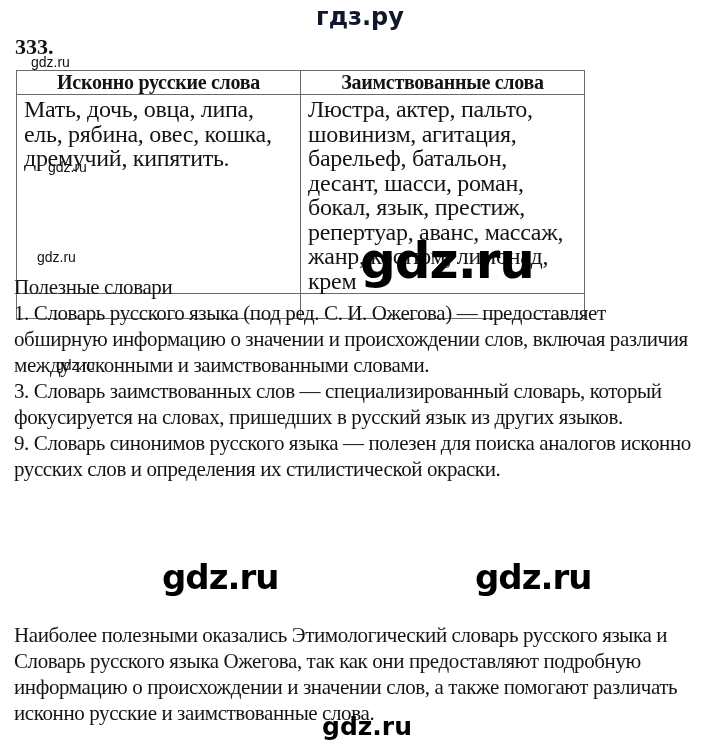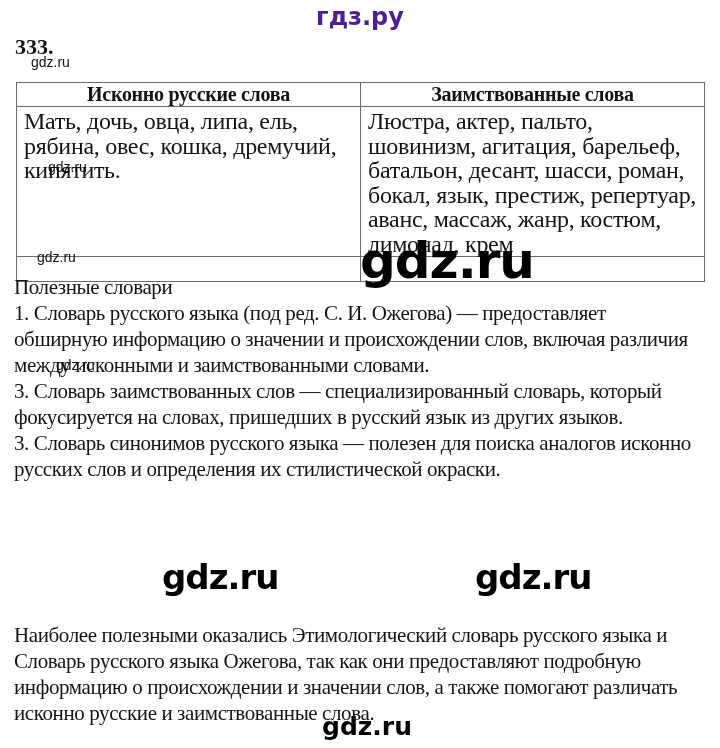--- a/index.html
+++ b/index.html
@@ -5,34 +5,34 @@
   html, body { margin: 0; padding: 0; }
   body {
     width: 720px; height: 748px; position: relative; overflow: hidden;
     background: #ffffff; color: #141414;
     font-family: "Liberation Serif", serif;
   }
   .abs { position: absolute; }
   .site-title {
     left: 0; width: 720px; top: 0; text-align: center;
     font-family: "DejaVu Sans", sans-serif; font-weight: bold;
-    font-size: 24px; line-height: 34px; color: #4c1d95;
+    font-size: 24px; line-height: 34px; color: #0f172a;
   }
   .task-num {
     left: 15px; top: 34px; font-weight: bold; font-size: 22px; line-height: 26px;
   }
   .wm-small {
     font-family: "Liberation Sans", sans-serif; font-size: 14px; line-height: 14px; color: #111;
   }
   .wm-big {
     font-family: "DejaVu Sans", sans-serif; font-weight: bold; color: #000;
     letter-spacing: -1px;
   }
   table.words {
-    position: absolute; left: 16px; top: 82px; width: 689px;
+    position: absolute; left: 16px; top: 70px; width: 569px;
     border-collapse: collapse; table-layout: fixed;
   }
   table.words th, table.words td {
     border: 1.5px solid #6a6a6a; padding: 0; vertical-align: top;
   }
   table.words th {
     font-weight: bold; font-size: 20px; line-height: 23px; height: 23px;
     text-align: center; letter-spacing: -0.3px;
   }
   table.words td {
@@ -78,21 +78,21 @@
 <div class="abs wm-small" style="left:48px; top:160px;">gdz.ru</div>
 
 <div class="abs wm-small" style="left:37px; top:250px;">gdz.ru</div>
 
 <div class="abs wm-big" style="left:360px; top:232px; font-size:50px; line-height:58px;">gdz.ru</div>
 
 <div class="abs body-text" style="top:274px;">
   <p>Полезные словари</p>
   <p style="width:680px;">1. Словарь русского языка (под ред. С. И. Ожегова) — предоставляет обширную информацию о значении и происхождении слов, включая различия между исконными и заимствованными словами.</p>
   <p style="width:680px;">3. Словарь заимствованных слов — специализированный словарь, который фокусируется на словах, пришедших в русский язык из других языков.</p>
-  <p style="width:705px;">3. Словарь синонимов русского языка — полезен для поиска аналогов исконно русских слов и определения их стилистической окраски.</p>
+  <p style="width:705px;">9. Словарь синонимов русского языка — полезен для поиска аналогов исконно русских слов и определения их стилистической окраски.</p>
 </div>
 
 <div class="abs wm-small" style="left:56px; top:358px;">gdz.ru</div>
 
 <div class="abs wm-big" style="left:162px; top:557px; font-size:34px; line-height:40px;">gdz.ru</div>
 <div class="abs wm-big" style="left:475px; top:557px; font-size:34px; line-height:40px;">gdz.ru</div>
 
 <div class="abs body-text" style="top:594px; width:700px;margin-top:28px;">Наиболее полезными оказались Этимологический словарь русского языка и Словарь русского языка Ожегова, так как они предоставляют подробную информацию о происхождении и значении слов, а также помогают различать исконно русские и заимствованные слова.</div>
 
 <div class="abs wm-big" style="left:322px; top:712px; font-size:25px; line-height:30px; letter-spacing:0;">gdz.ru</div>

